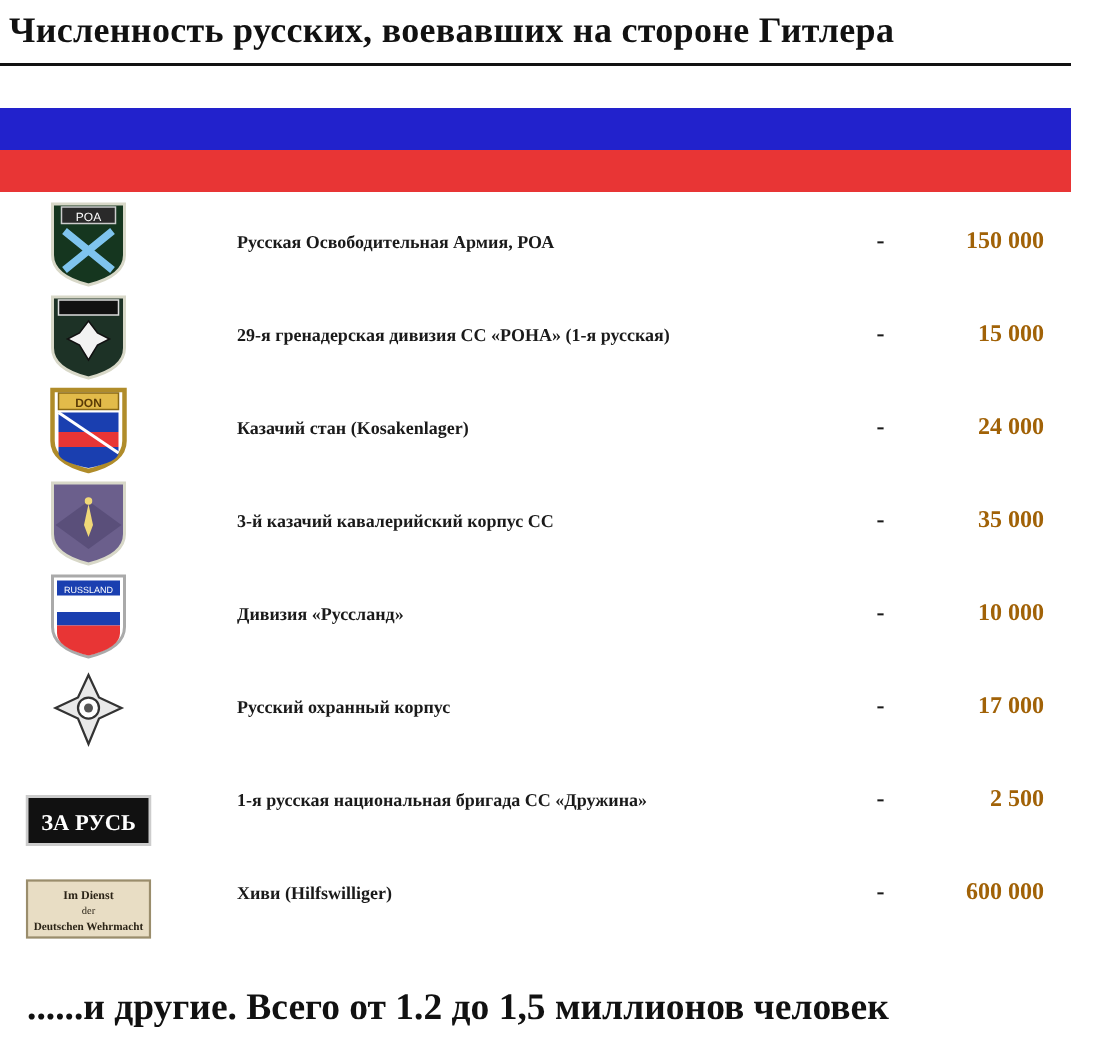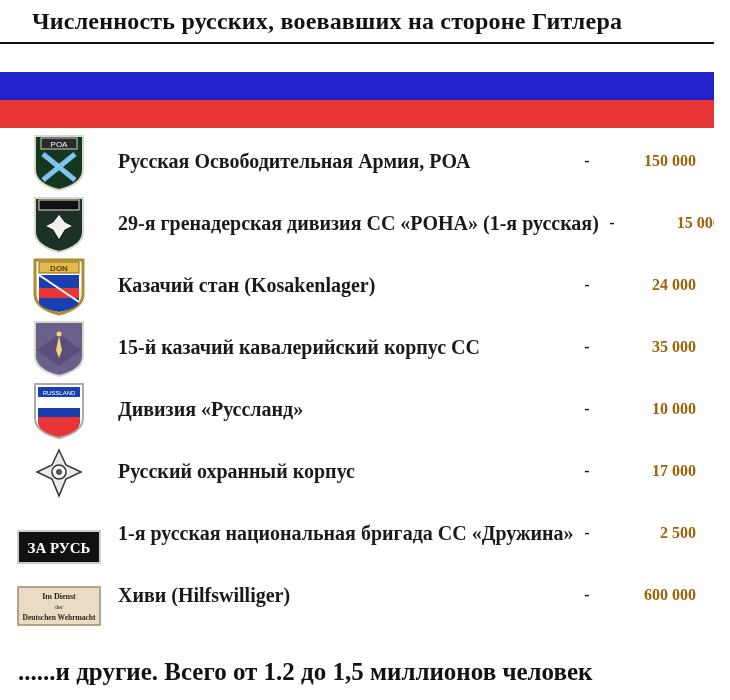--- a/index.html
+++ b/index.html
@@ -31,21 +31,21 @@
     align-items: center;
     background: #ffffff;
     border-bottom: 2px solid #111111;
   }
   .title-text {
     font-family: "Liberation Serif", serif;
     font-size: 24px;
     font-weight: bold;
     color: #111111;
     letter-spacing: 0.2px;
-    padding-left: 32px;
+    padding-left: 6px;
     white-space: nowrap;
   }
   
   .flag {
     position: absolute;
     left: 0;
     top: 44px;
     width: 714px;
     height: 84px;
   }
@@ -70,25 +70,26 @@
   .badge-cell {
     width: 118px;
     min-width: 118px;
     display: flex;
     justify-content: center;
     align-items: flex-end;
     height: 62px;
   }
   .label-cell {
     flex: 1 1 auto;
-    font-size: 20px;
+    font-size: 12px;
     font-weight: bold;
     color: #1a1a1a;
     font-family: "Liberation Serif", serif;
     white-space: nowrap;
+    margin-left: 40px;
   }
   .dash-cell {
     width: 26px;
     min-width: 26px;
     text-align: center;
     font-size: 16px;
     font-weight: bold;
     color: #1a1a1a;
   }
   .num-cell {
@@ -196,21 +197,21 @@
 
     <div class="row">
       <div class="badge-cell">
         <svg class="badge" width="52" height="58" viewBox="0 0 52 58">
           <path d="M2 2 H50 V36 Q50 50 26 56 Q2 50 2 36 Z" fill="#6b5f8c" stroke="#d8d8c8" stroke-width="2"></path>
           <path d="M4 30 L26 14 L48 30 L26 46 Z" fill="#5a4f7a"></path>
           <path d="M26 16 L29 30 L26 38 L23 30 Z" fill="#f0d878"></path>
           <circle cx="26" cy="14" r="2.5" fill="#f0d878"></circle>
         </svg>
       </div>
-      <div class="label-cell">15-й казачий кавалерийский корпус СС</div>
+      <div class="label-cell">3-й казачий кавалерийский корпус СС</div>
       <div class="dash-cell">-</div>
       <div class="num-cell">35 000</div>
     </div>
 
     <div class="row">
       <div class="badge-cell">
         <svg class="badge" width="52" height="58" viewBox="0 0 52 58">
           <path d="M2 2 H50 V36 Q50 50 26 56 Q2 50 2 36 Z" fill="#ffffff" stroke="#aaaaaa" stroke-width="2"></path>
           <rect x="5" y="5" width="42" height="10" fill="#1a3fb0"></rect>
           <text x="26" y="13" font-family="Liberation Sans, sans-serif" font-size="6" fill="#ffffff" text-anchor="middle">RUSSLAND</text>

